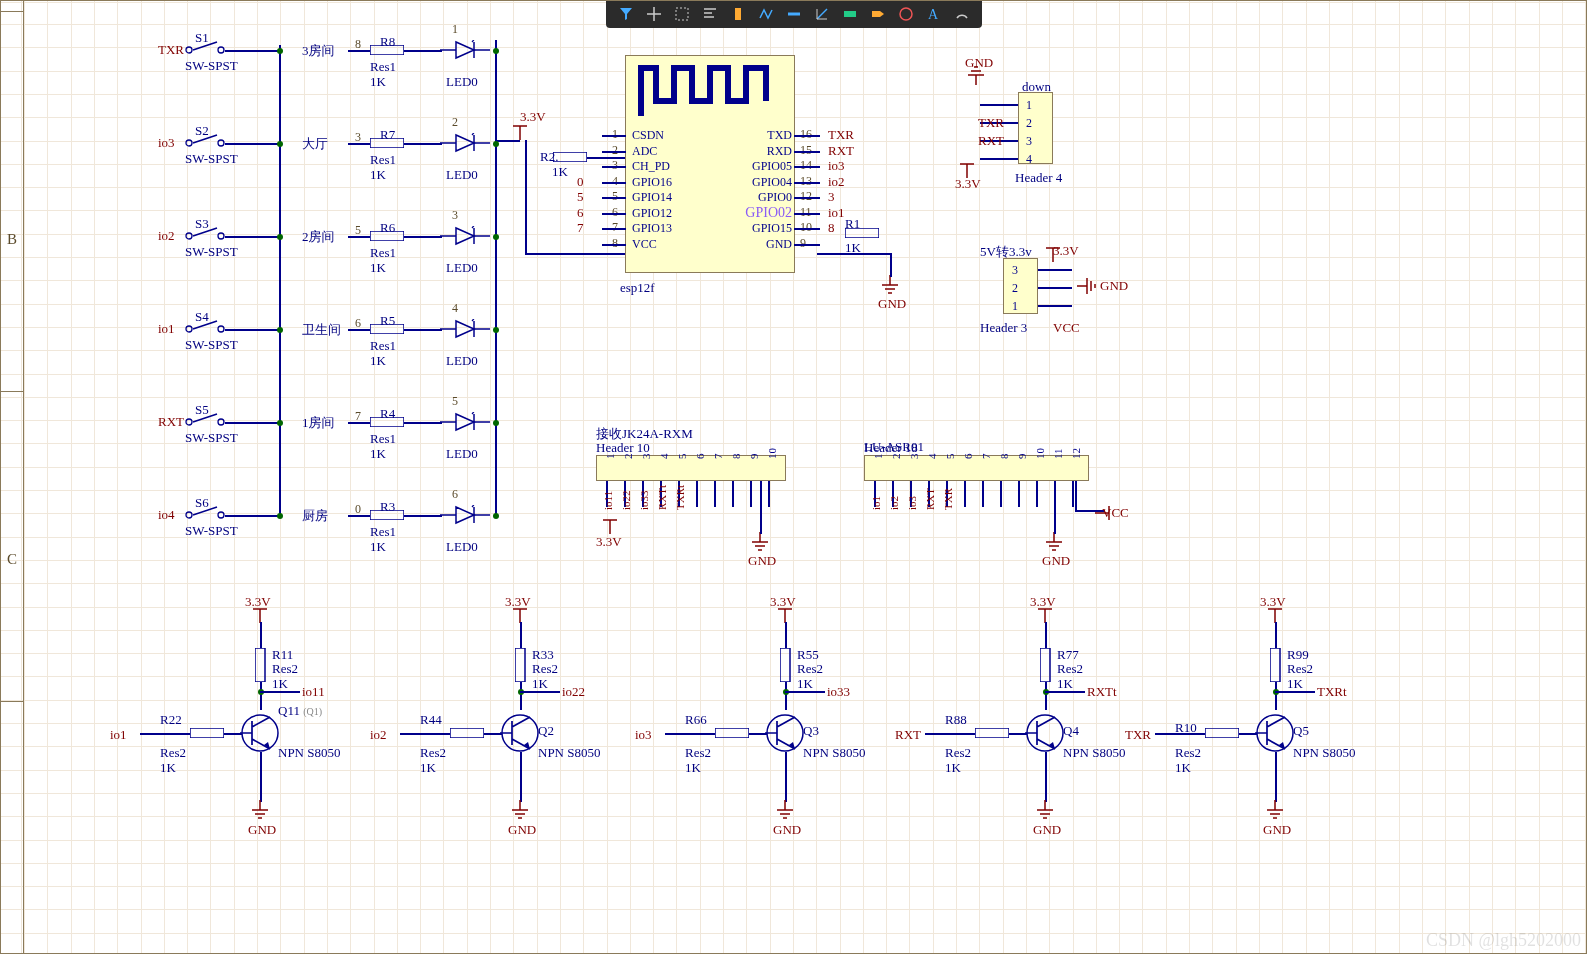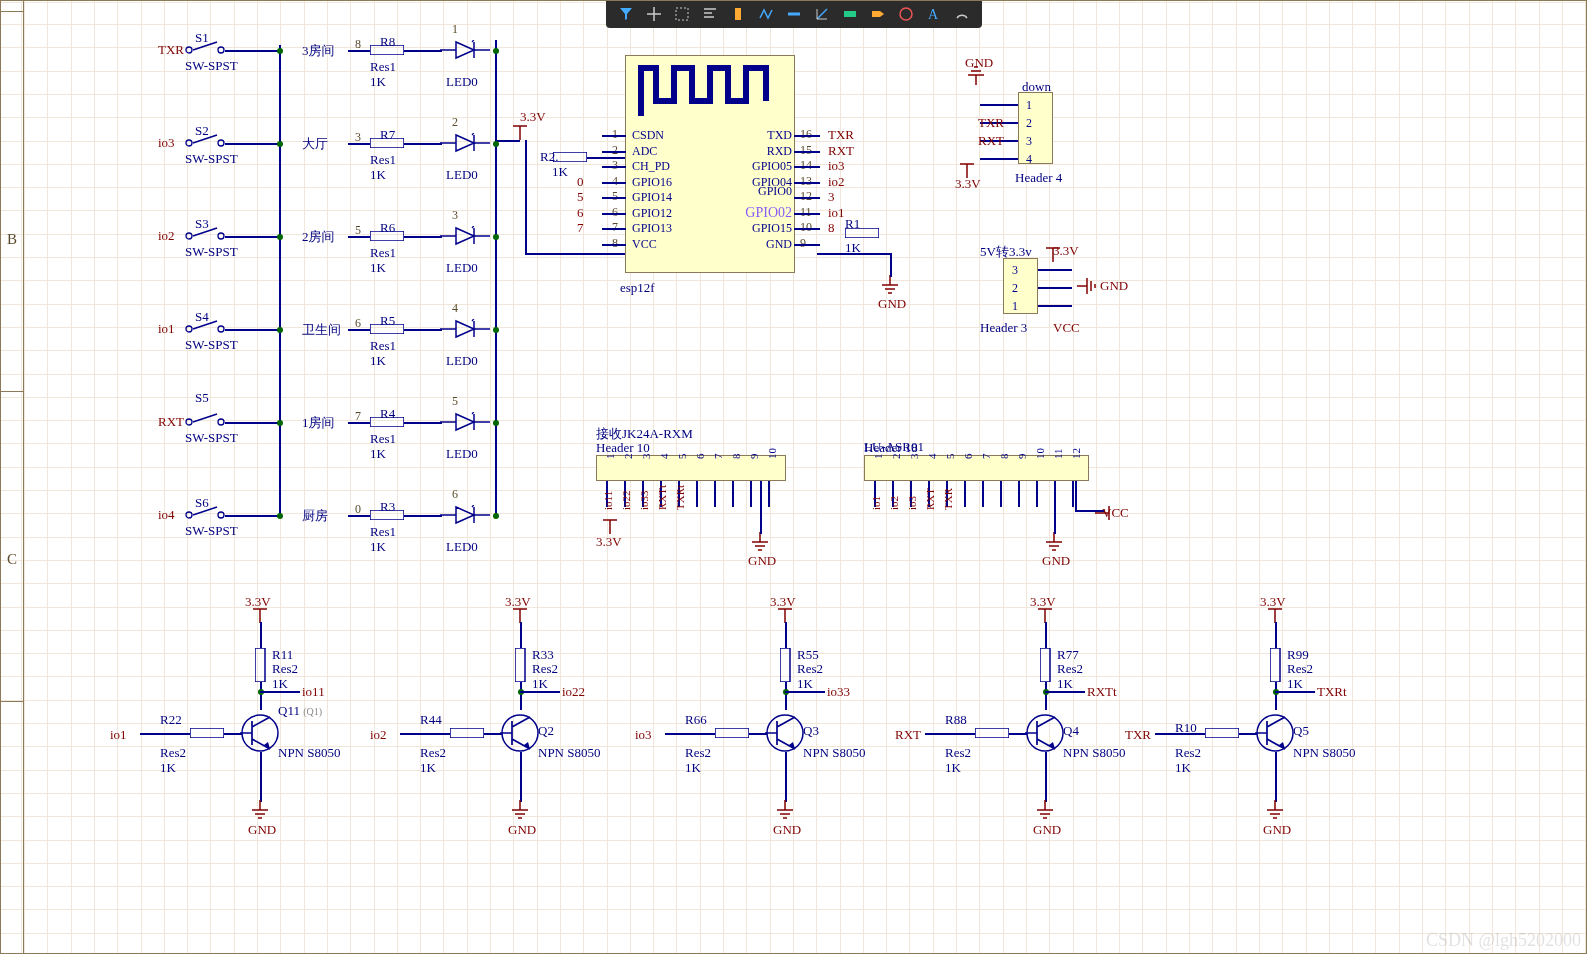--- a/index.html
+++ b/index.html
@@ -243,21 +243,21 @@
     <span class="abs complabel" style="left:370px;top:338px">Res1</span>
     <span class="abs complabel" style="left:370px;top:353px">1K</span>
     <div class="wire h" style="left:404px;top:329px;width:38px"></div>
     <svg class="led-svg" style="left:440px;top:319px" width="56" height="24">
       <use href="#led-sym"></use>
     </svg>
     <span class="abs pinnum" style="left:452px;top:301px">4</span>
     <span class="abs complabel" style="left:446px;top:353px">LED0</span>
     <div class="junction" style="left:496px;top:330px"></div>
 
-    <span class="abs complabel" style="left:195px;top:390px">S5</span>
+    <span class="abs complabel" style="left:195px;top:402px">S5</span>
     <svg class="sw-svg" style="left:185px;top:412px" width="42" height="16">
       <use href="#sw-sym"></use>
     </svg>
     <span class="abs complabel" style="left:185px;top:430px">SW-SPST</span>
     <span class="abs netlabel" style="left:158px;top:414px">RXT</span>
     <div class="wire h" style="left:225px;top:422px;width:56px"></div>
     <div class="junction" style="left:280px;top:423px"></div>
 
     <span class="abs complabel" style="left:302px;top:414px">1房间</span>
     <span class="abs pinnum" style="left:355px;top:409px">7</span>
@@ -355,21 +355,21 @@
     <span class="abs" style="right:795px;top:159px;color:#00008b;font-size:12px;text-align:right;width:60px">GPIO05</span>
     <span class="abs pinnum" style="left:800px;top:158px">14</span>
     <div class="wire h" style="left:794px;top:166px;width:26px"></div>
     <span class="abs netlabel" style="left:828px;top:158px">io3</span>
 
     <span class="abs" style="right:795px;top:174.5px;color:#00008b;font-size:12px;text-align:right;width:60px">GPIO04</span>
     <span class="abs pinnum" style="left:800px;top:173.5px">13</span>
     <div class="wire h" style="left:794px;top:181.5px;width:26px"></div>
     <span class="abs netlabel" style="left:828px;top:173.5px">io2</span>
 
-    <span class="abs" style="right:795px;top:184px;color:#00008b;font-size:12px;text-align:right;width:60px">GPIO0</span>
+    <span class="abs" style="right:795px;top:190px;color:#00008b;font-size:12px;text-align:right;width:60px">GPIO0</span>
     <span class="abs pinnum" style="left:800px;top:189px">12</span>
     <div class="wire h" style="left:794px;top:197px;width:26px"></div>
     <span class="abs netlabel" style="left:828px;top:189px">3</span>
 
     <span class="abs" style="right:795px;top:205px;color:#8b5cf6;font-size:14px;text-align:right;width:60px">GPIO02</span>
     <span class="abs pinnum" style="left:800px;top:204.5px">11</span>
     <div class="wire h" style="left:794px;top:212.5px;width:26px"></div>
     <span class="abs netlabel" style="left:828px;top:204.5px">io1</span>
 
     <span class="abs" style="right:795px;top:221px;color:#00008b;font-size:12px;text-align:right;width:60px">GPIO15</span>

